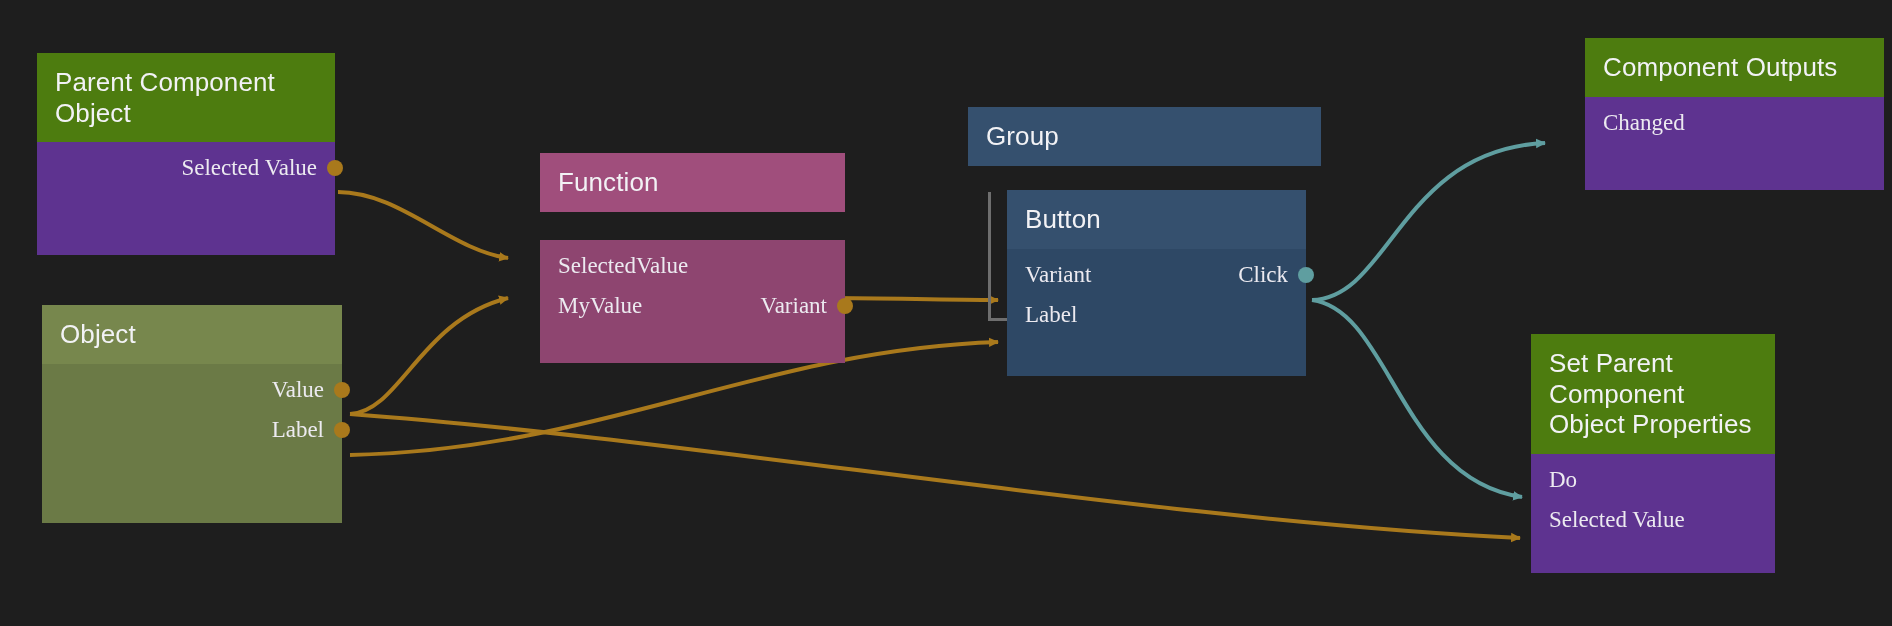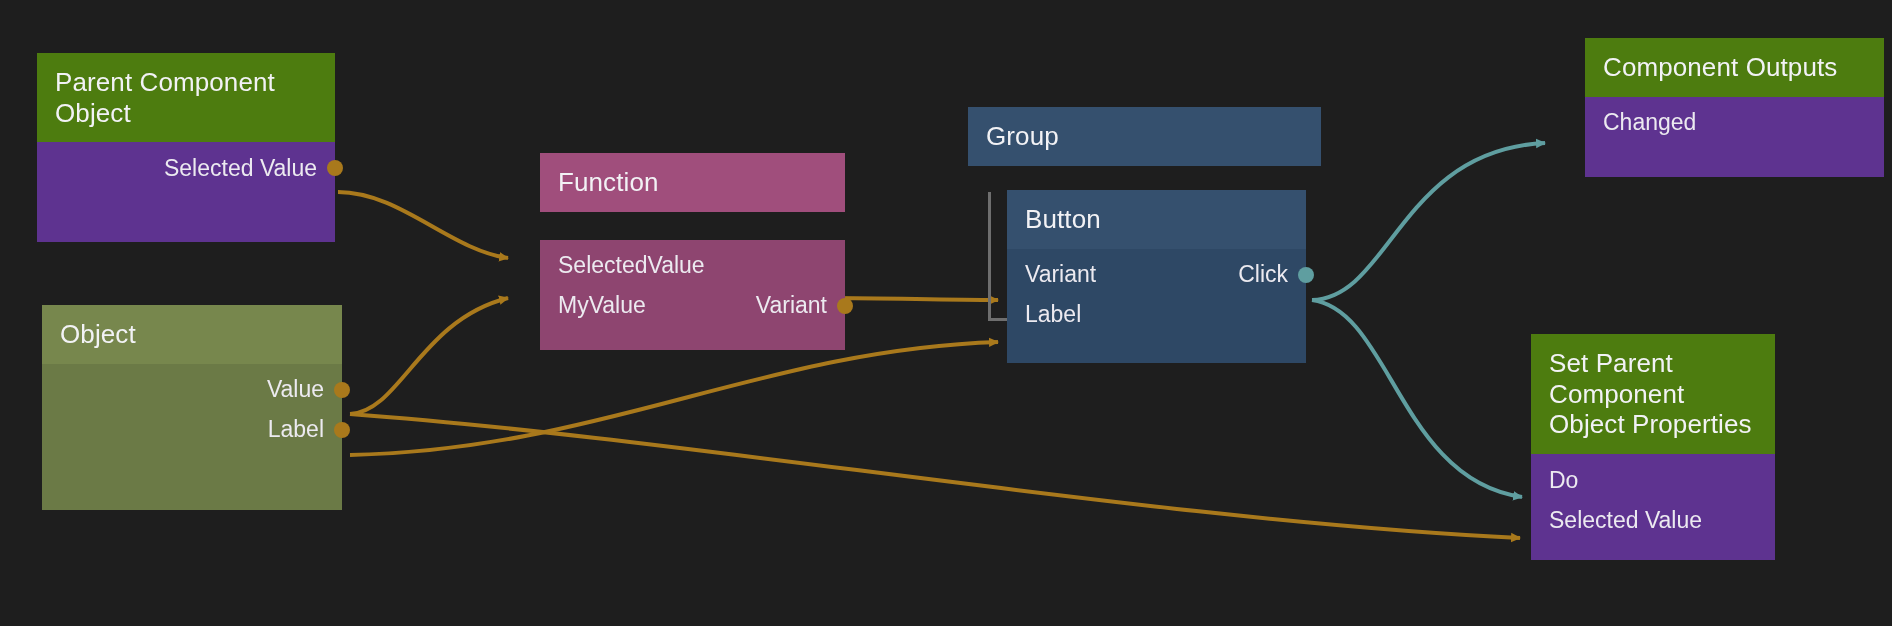--- a/index.html
+++ b/index.html
@@ -16,21 +16,21 @@
 
   .node{position:absolute;box-sizing:border-box;}
   .node-header{
     padding:14px 16px 14px 18px;
     color:#f2f2f5;
     font-size:26px;
     line-height:1.18;
     font-weight:400;
     letter-spacing:.1px;
   }
-  .node-body{padding:6px 0 12px 0;}
+  .node-body{padding:6px 0 25px 0;font-family:Liberation Serif, serif;}
   .port{
     position:relative;
     height:40px;
     display:flex;
     align-items:center;
     color:#eceaf0;
     font-size:23px;
     white-space:nowrap;
   }
   .port .p-in{padding-left:18px;}

